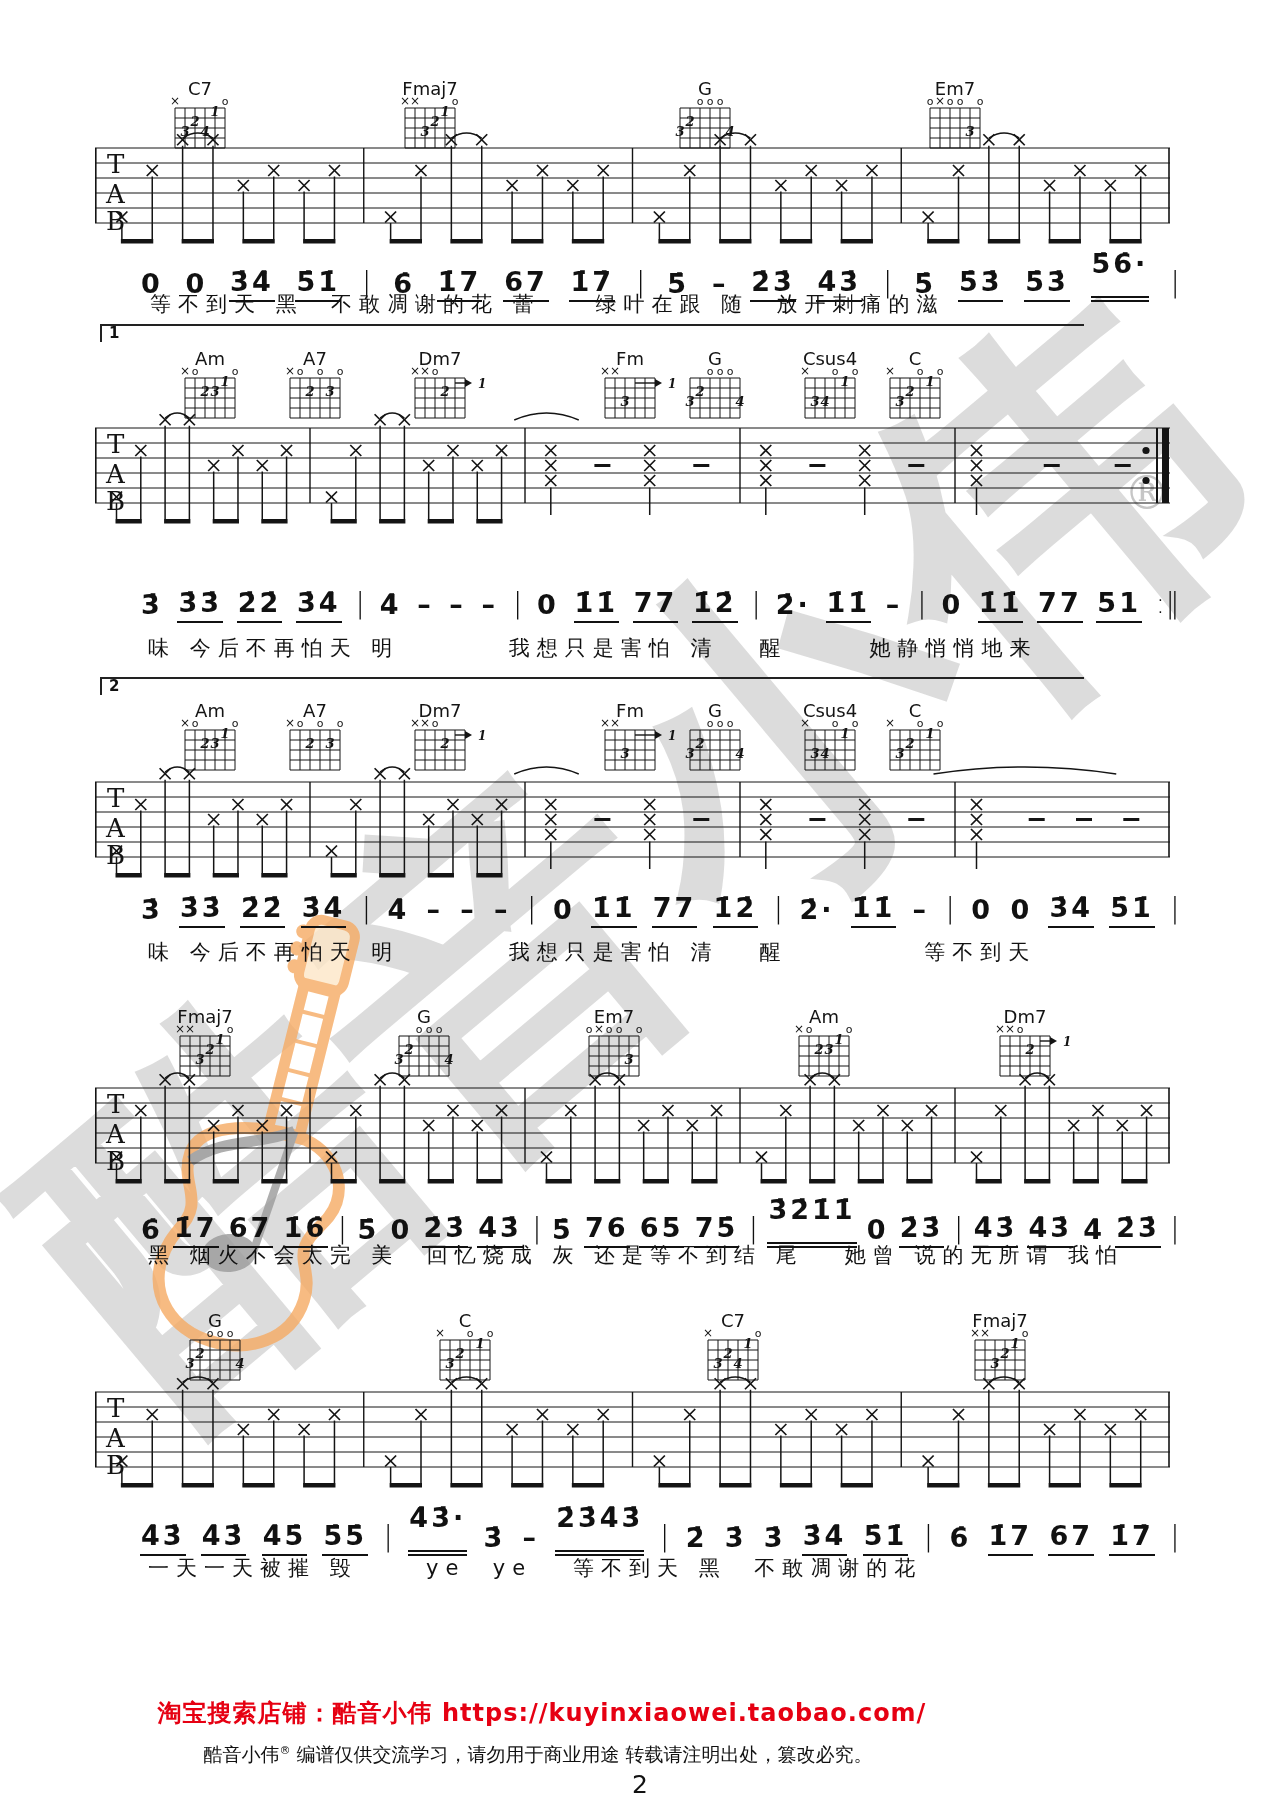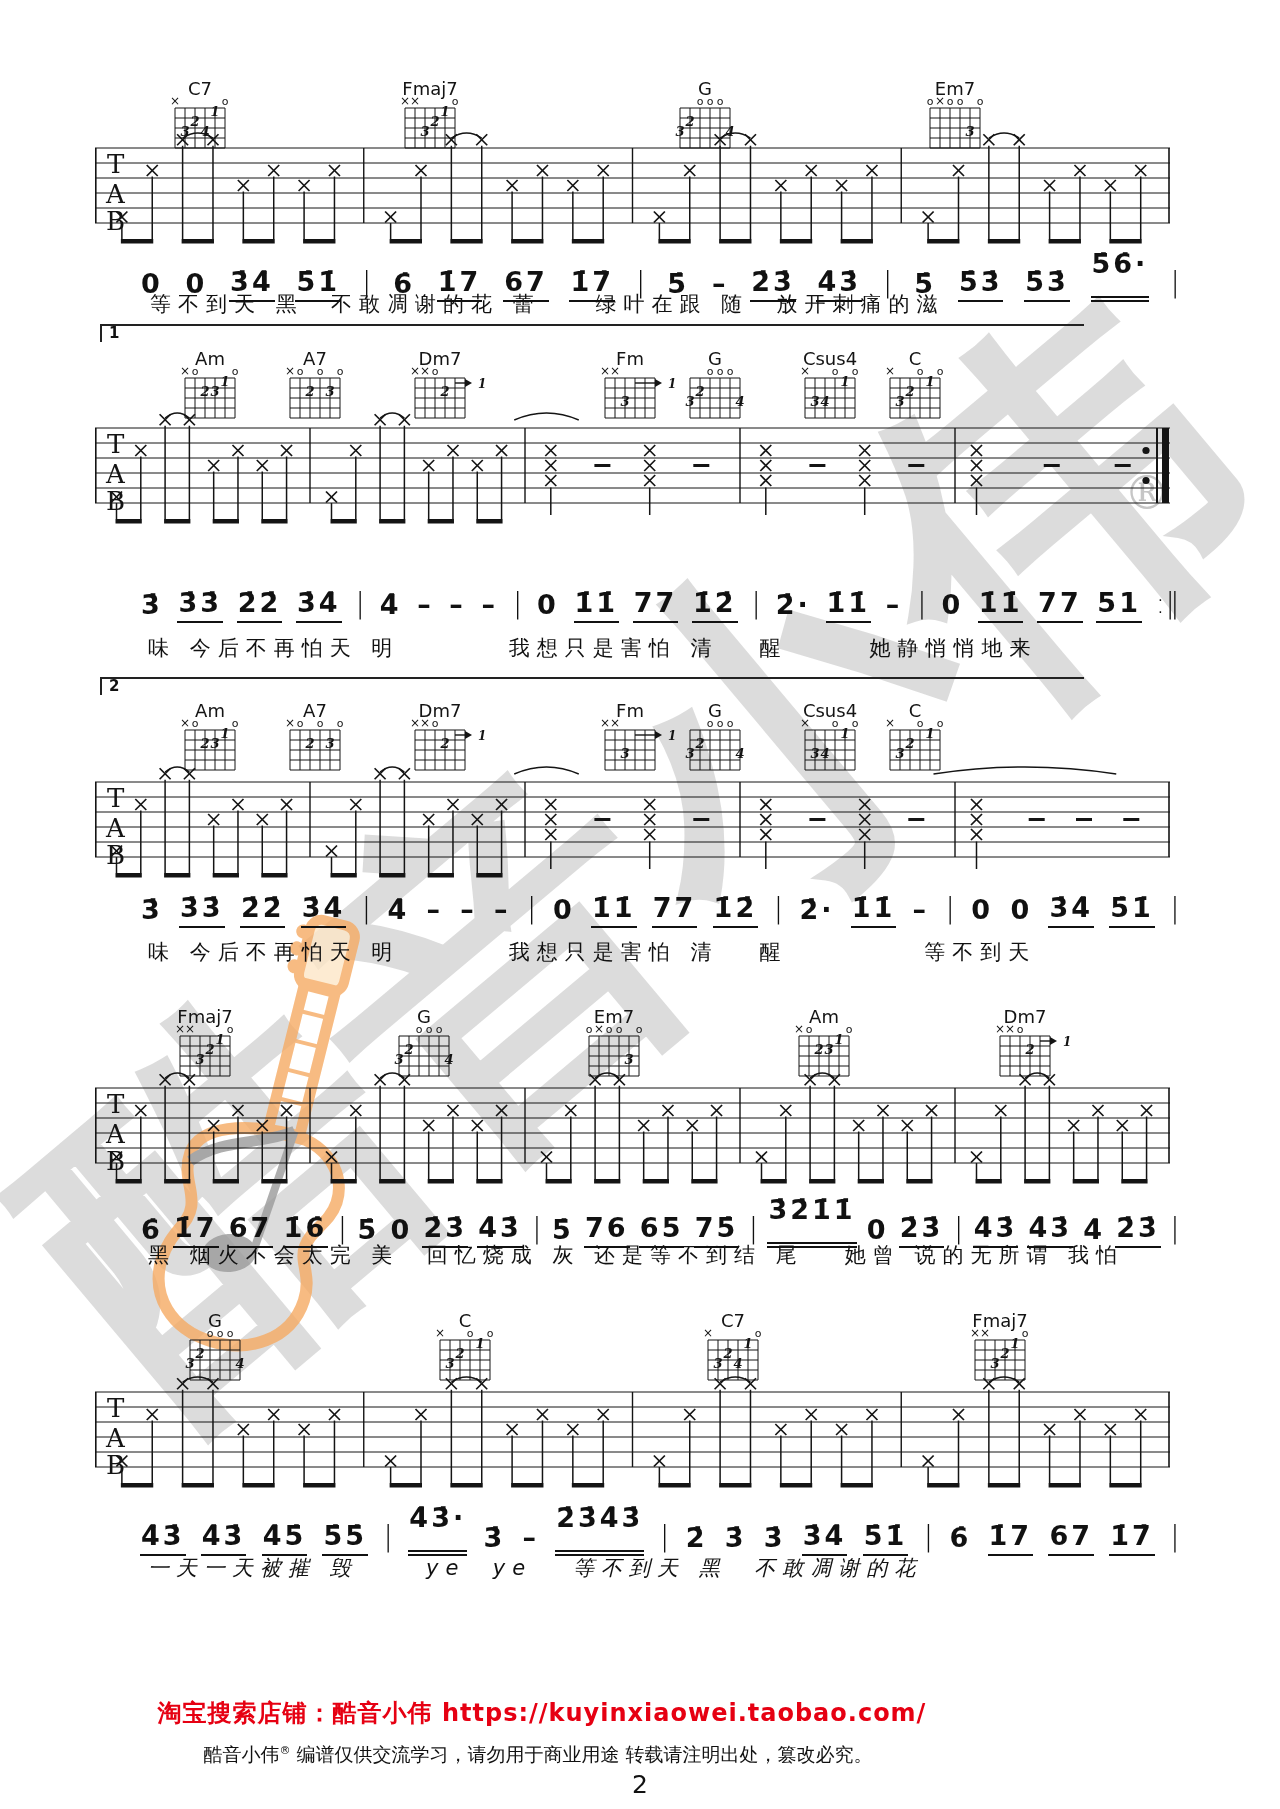--- a/index.html
+++ b/index.html
@@ -1391,19 +1391,19 @@
         <span class="jp-note">3̇</span>
         <span class="jp-note u1">3̇4̇</span>
         <span class="jp-note u1">5̇1̇</span>
         <span class="jp-bar">|</span>
         <span class="jp-note">6̇</span>
         <span class="jp-note u1">1̇7</span>
         <span class="jp-note u1">67</span>
         <span class="jp-note u1">1̇7̇</span>
         <span class="jp-bar">|</span>
       </div>
-      <div class="lyr" style="left:148px;top:1554px;font-style:italic;">一天一天被摧 毁     ye  ye   等不到天 黑  不敢凋谢的花</div>
+      <div class="lyr" style="left:148px;top:1554px;">一天一天被摧 毁     ye  ye   等不到天 黑  不敢凋谢的花</div>
     </div>
 
   <div class="f-shop">淘宝搜索店铺：酷音小伟 https://kuyinxiaowei.taobao.com/</div>
   <div class="f-disc"><span>酷音小伟</span><sup>®</sup><span> 编谱仅供交流学习，请勿用于商业用途 转载请注明出处，篡改必究。</span></div>
   <div class="f-page">2</div>
 </div>
 
 </body></html>

